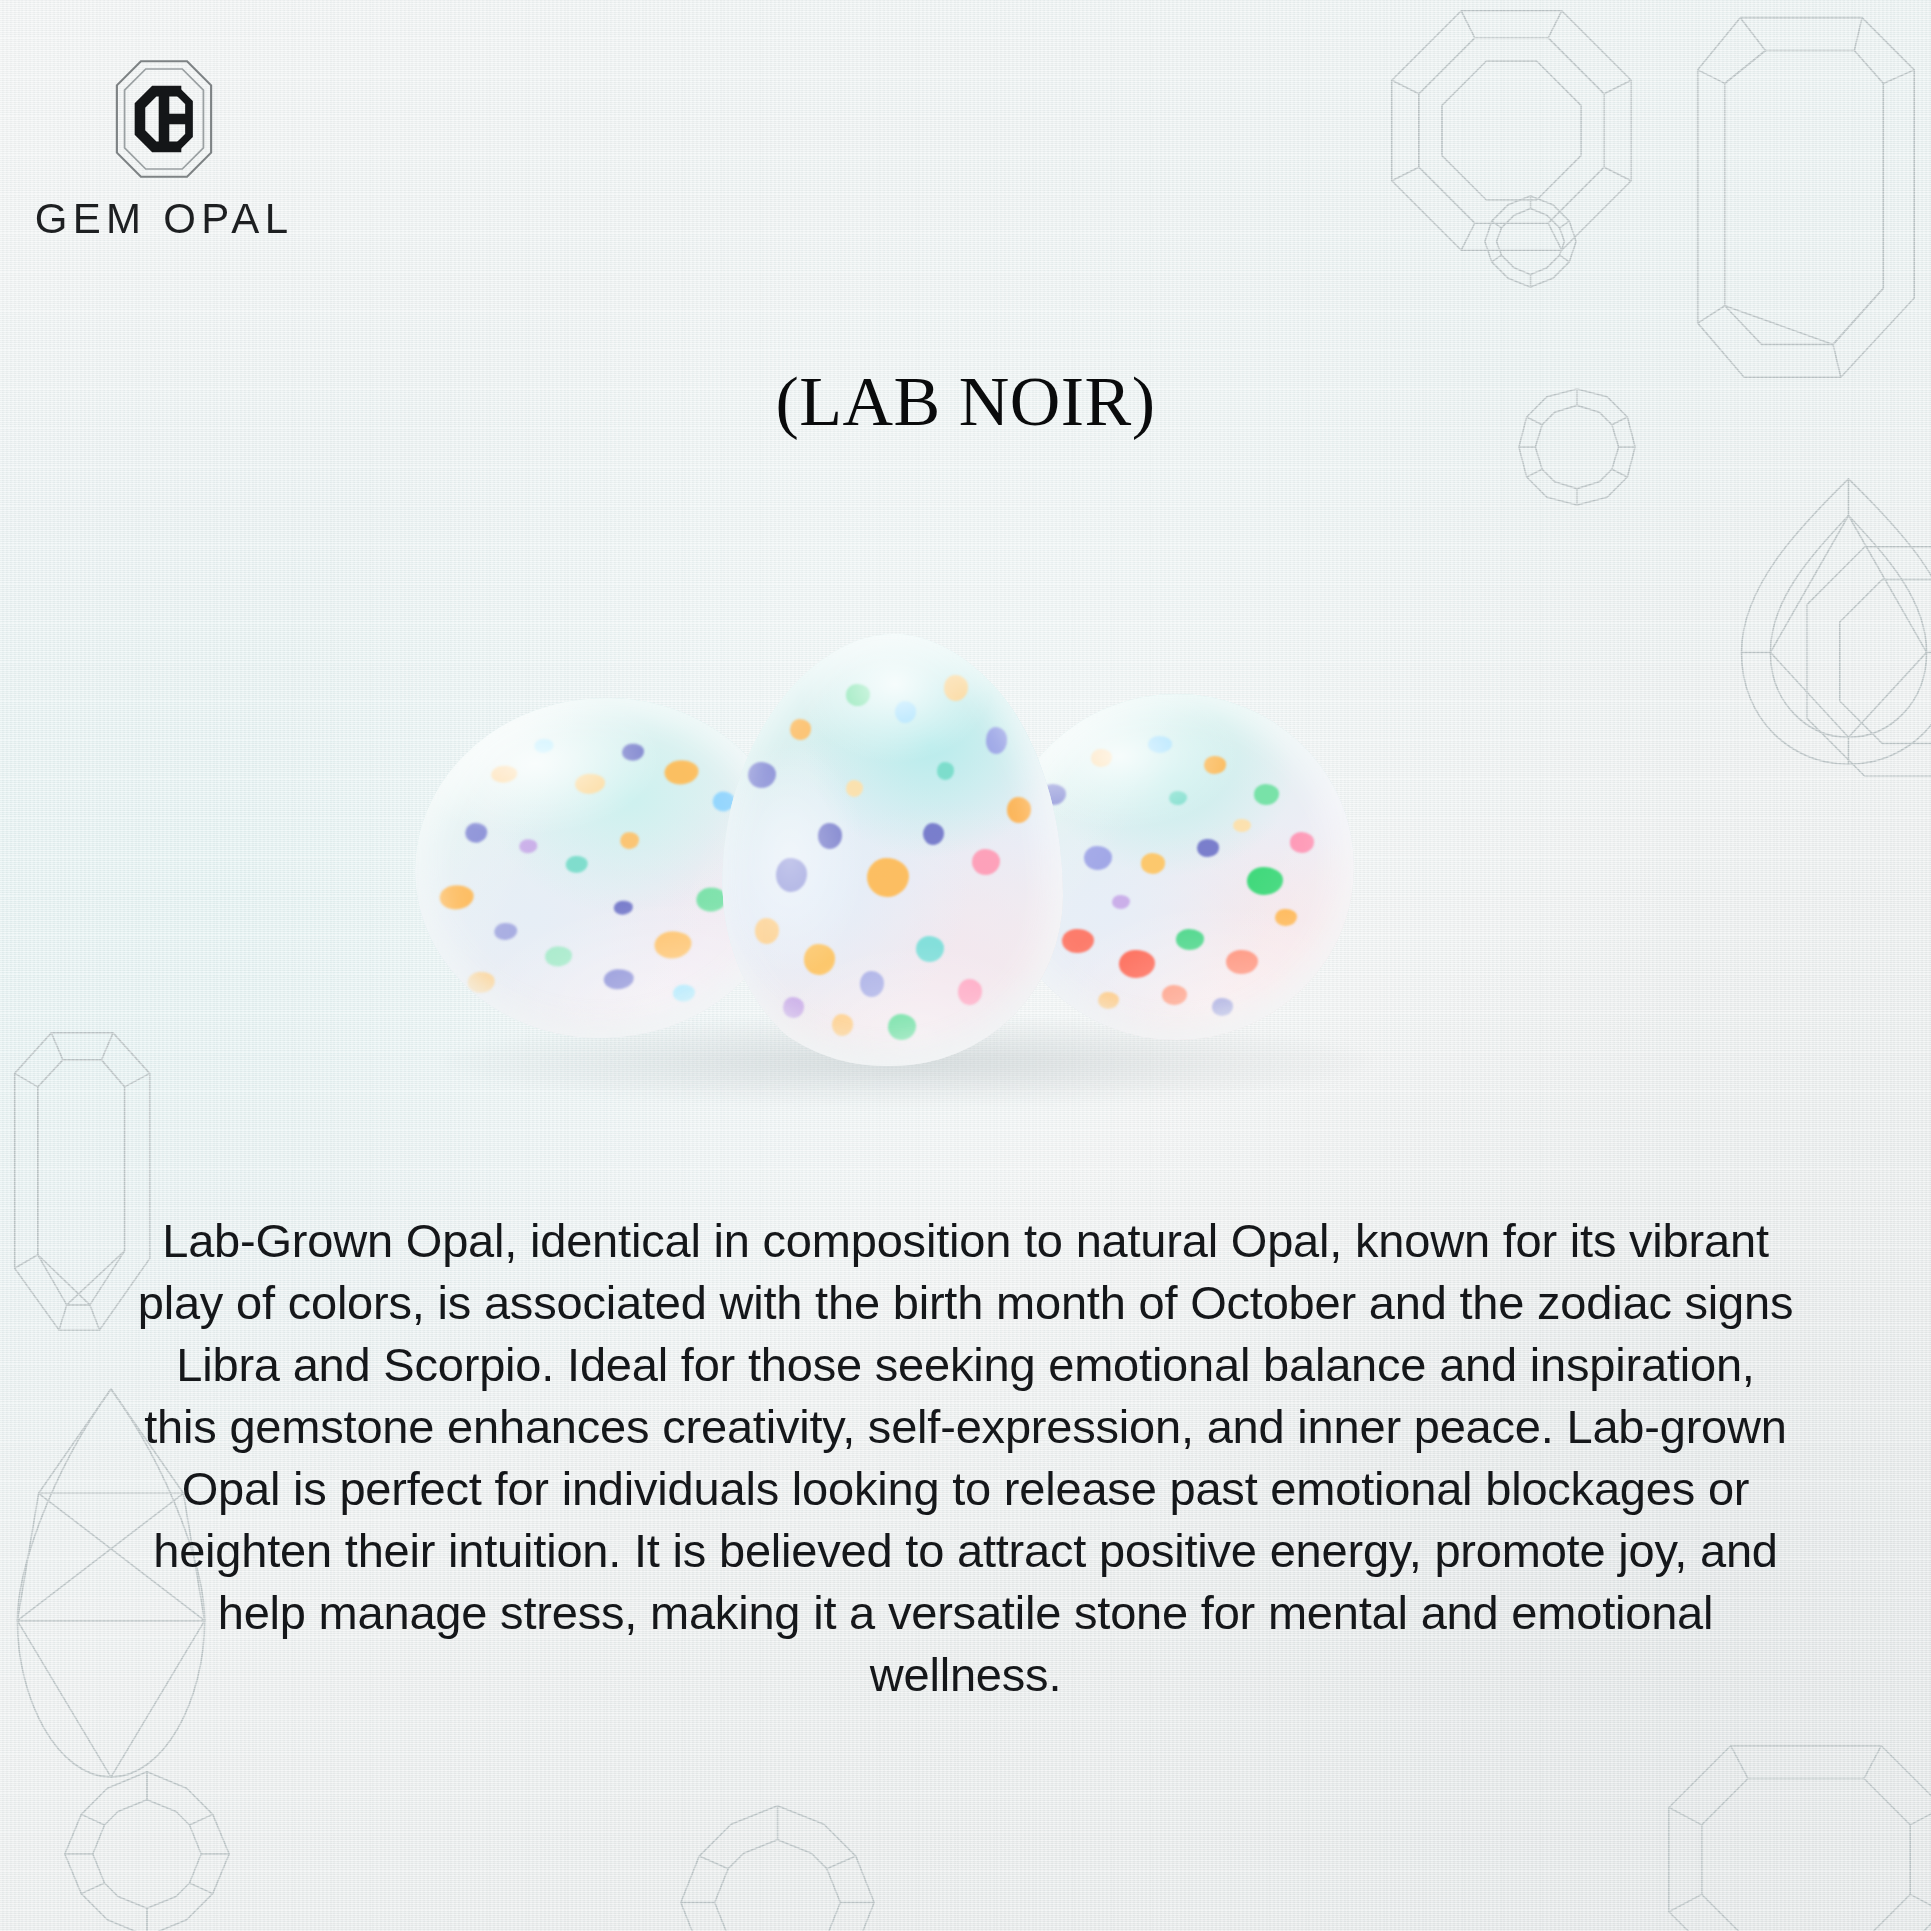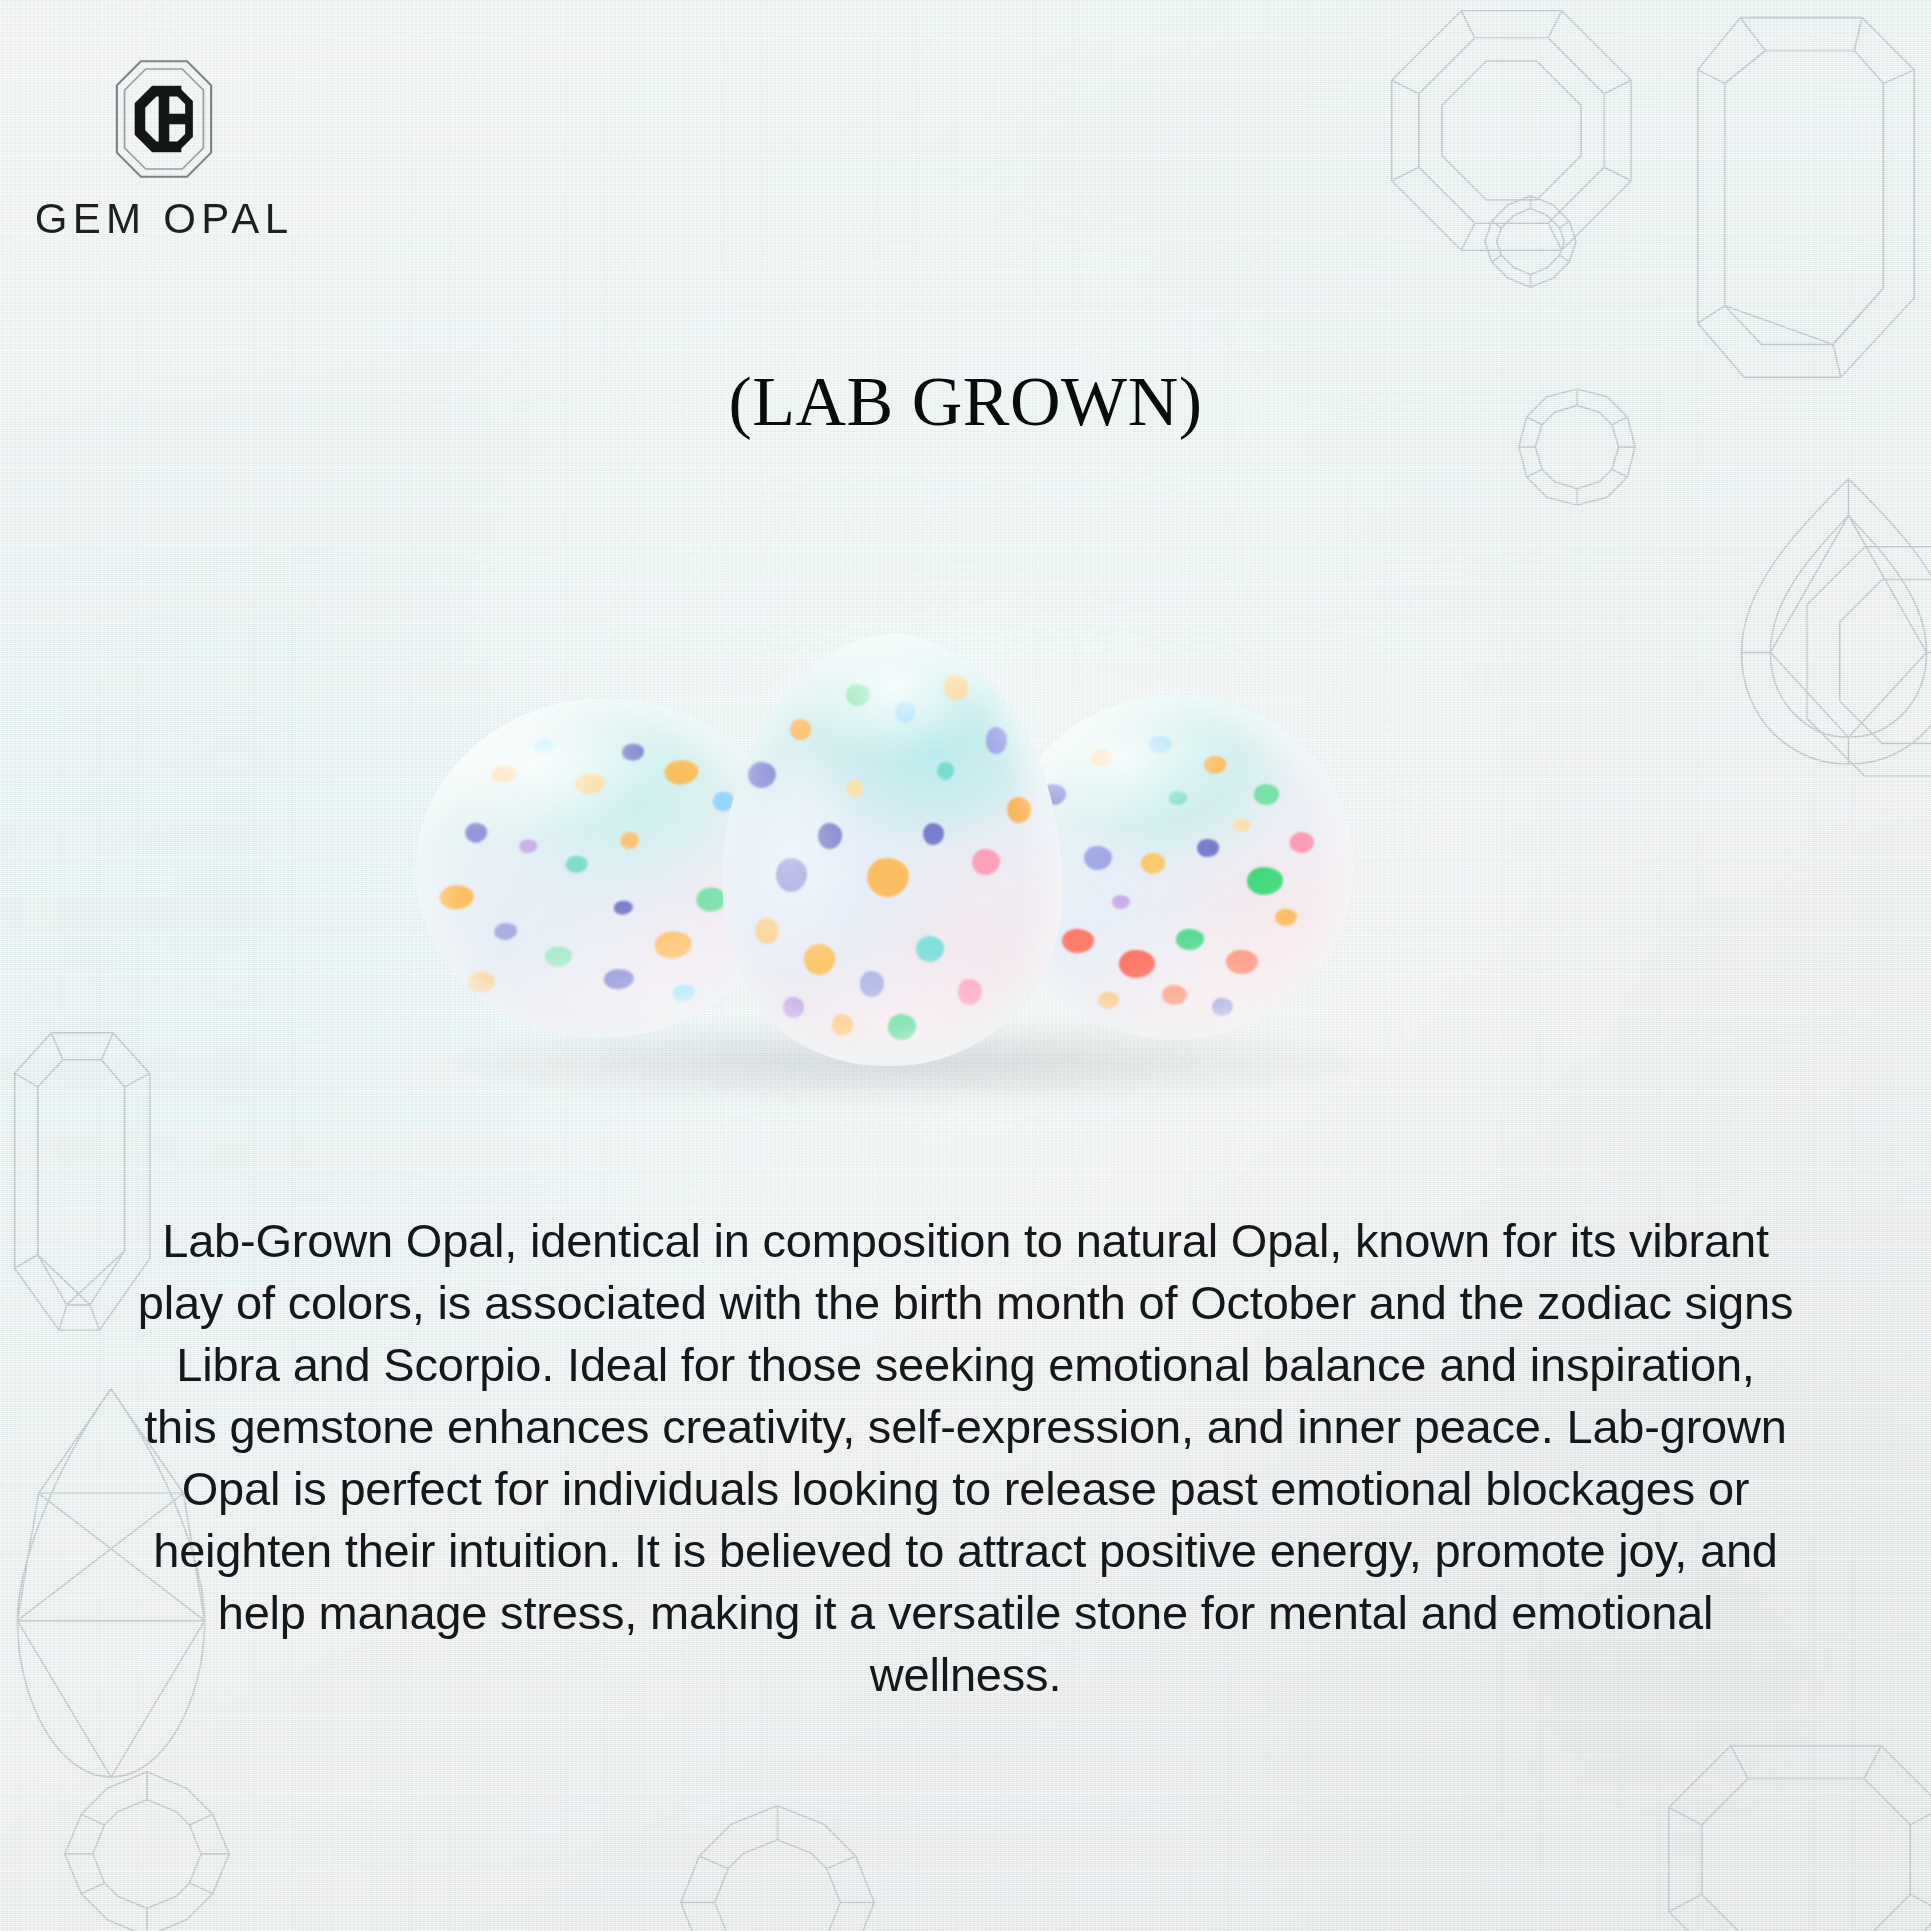--- a/index.html
+++ b/index.html
@@ -389,21 +389,21 @@
       <polygon class="inner-ring" points="33,11 71,11 93,33 93,93 71,115 33,115 11,93 11,33"></polygon>
       <path class="mono" d="M70 34 L42 34 L27 49 L27 77 L42 92 L70 92"></path>
       <path class="mono" d="M52 30 L52 96"></path>
       <path class="mono-thin" d="M52 34 L66 34 L78 46 L78 80 L66 92 L52 92"></path>
       <path class="mono" d="M52 63 L78 63"></path>
     </svg>
     <div class="logo-word">GEM OPAL</div>
   </div>
 
   <div class="title-block">
-    <h2 class="gem-subtitle">(LAB GROWN)</h2>
+    <h2 class="gem-subtitle">(LAB NOIR)</h2>
   </div>
 
   <div class="gem-stage">
     <div class="gem-group">
 
       <div class="stone-shadow" style="left:39px; top:386px; width:927px; height:87px;"></div>
 
       <div class="stone" id="stone-oval-left">
         <div class="opal-base"></div>
         <div class="opal-spots">

